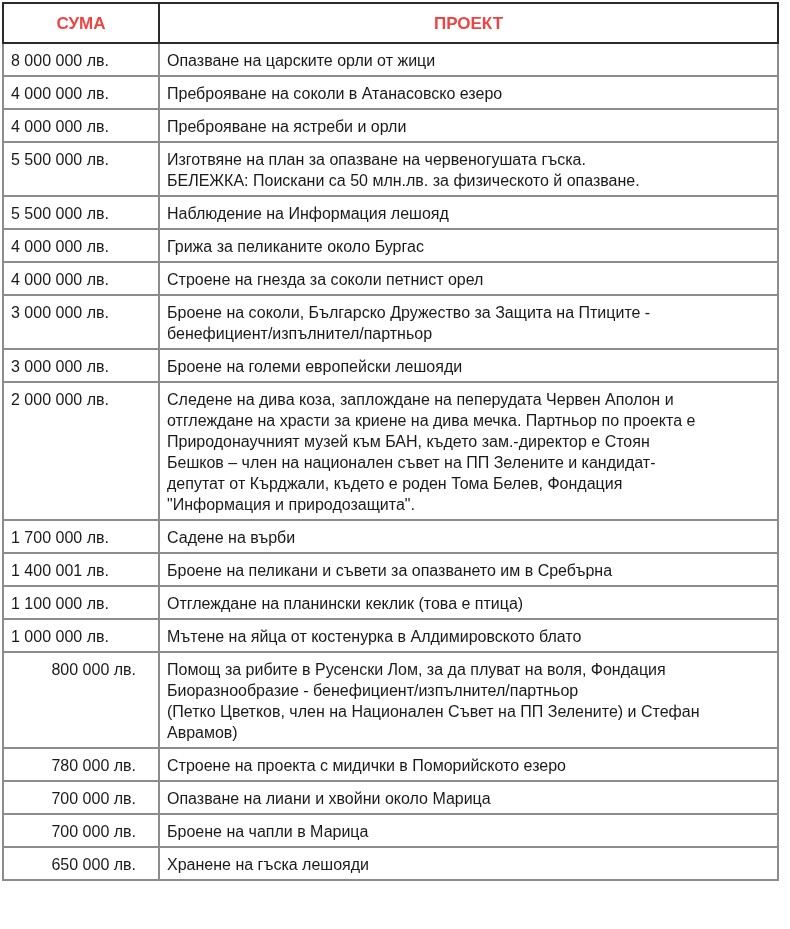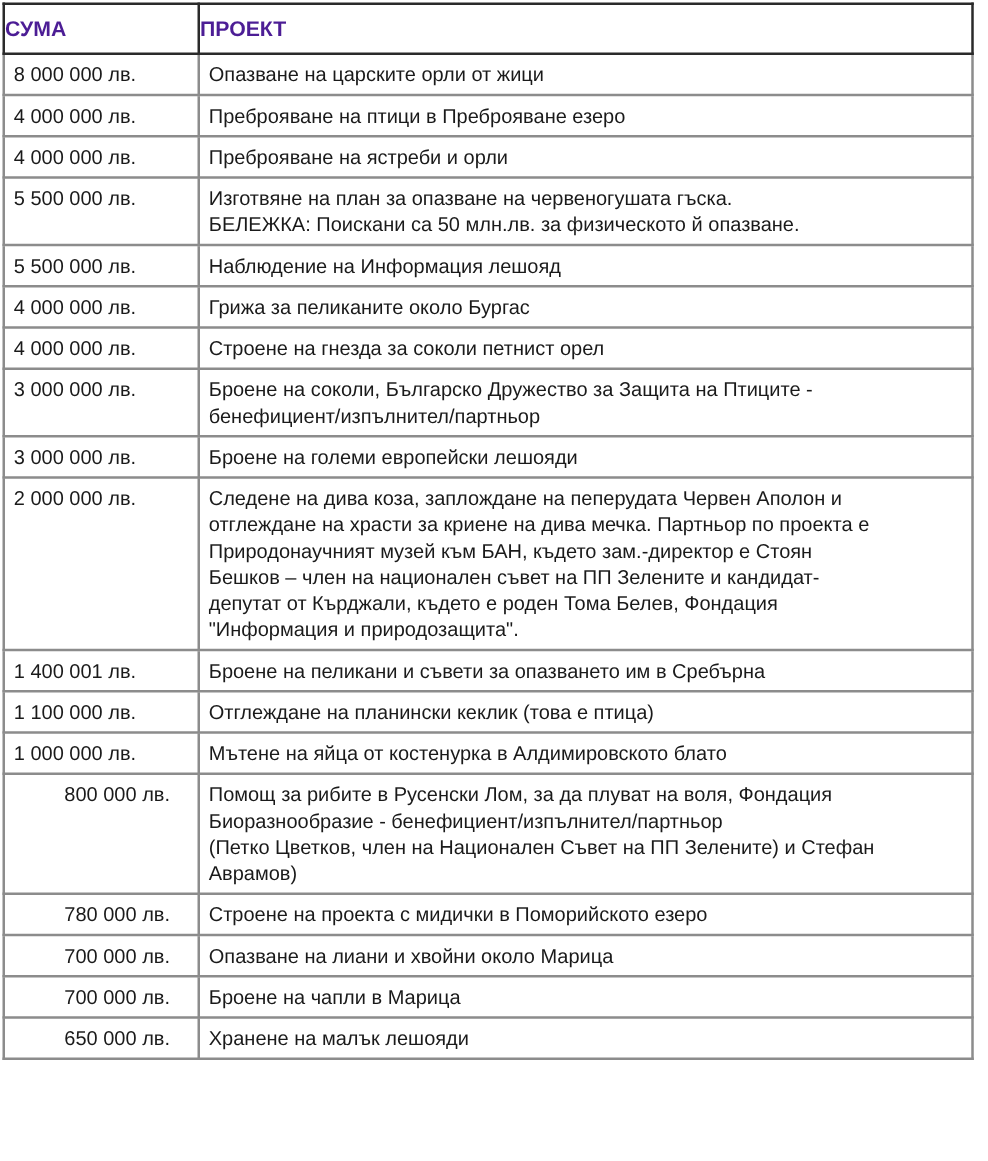--- a/index.html
+++ b/index.html
@@ -11,24 +11,24 @@
       font-family: "Liberation Sans", sans-serif;
       font-size: 16px;
       color: #1a1a1a;
       line-height: 21px;
     }
     table.grants th {
       border: 2px solid #2a2a2a;
       height: 38px;
       font-weight: bold;
       font-size: 17px;
-      text-align: left;
+      text-align: center;
       vertical-align: middle;
       padding: 0;
-      color: #4c1d95;
+      color: #ef4444;
     }
     table.grants td {
       border: 2px solid #8c8c8c;
       vertical-align: top;
       padding: 6px 7px 4px 7px;
     }
     table.grants td.amount { width: 125px; white-space: nowrap; }
     table.grants td.amount.right { text-align: right; padding-right: 22px; }
     table.grants td.project { white-space: pre-line; }
     table.grants tr.row td { height: 21px; }
@@ -43,21 +43,21 @@
       <th>ПРОЕКТ</th>
     </tr>
   </thead>
   <tbody>
     <tr class="row">
       <td class="amount">8 000 000 лв.</td>
       <td class="project">Опазване на царските орли от жици</td>
     </tr>
     <tr class="row">
       <td class="amount">4 000 000 лв.</td>
-      <td class="project">Преброяване на птици в Преброяване езеро</td>
+      <td class="project">Преброяване на соколи в Атанасовско езеро</td>
     </tr>
     <tr class="row">
       <td class="amount">4 000 000 лв.</td>
       <td class="project">Преброяване на ястреби и орли</td>
     </tr>
     <tr class="row">
       <td class="amount">5 500 000 лв.</td>
       <td class="project">Изготвяне на план за опазване на червеногушата гъска.
 БЕЛЕЖКА: Поискани са 50 млн.лв. за физическото й опазване.</td>
     </tr>
@@ -85,20 +85,24 @@
     <tr class="row">
       <td class="amount">2 000 000 лв.</td>
       <td class="project">Следене на дива коза, заплождане на пеперудата Червен Аполон и
 отглеждане на храсти за криене на дива мечка. Партньор по проекта е
 Природонаучният музей към БАН, където зам.-директор е Стоян
 Бешков – член на национален съвет на ПП Зелените и кандидат-
 депутат от Кърджали, където е роден Тома Белев, Фондация
 "Информация и природозащита".</td>
     </tr>
     <tr class="row">
+      <td class="amount">1 700 000 лв.</td>
+      <td class="project">Садене на върби</td>
+    </tr>
+    <tr class="row">
       <td class="amount">1 400 001 лв.</td>
       <td class="project">Броене на пеликани и съвети за опазването им в Сребърна</td>
     </tr>
     <tr class="row">
       <td class="amount">1 100 000 лв.</td>
       <td class="project">Отглеждане на планински кеклик (това е птица)</td>
     </tr>
     <tr class="row">
       <td class="amount">1 000 000 лв.</td>
       <td class="project">Мътене на яйца от костенурка в Алдимировското блато</td>
@@ -117,16 +121,16 @@
     <tr class="row">
       <td class="amount right">700 000 лв.</td>
       <td class="project">Опазване на лиани и хвойни около Марица</td>
     </tr>
     <tr class="row">
       <td class="amount right">700 000 лв.</td>
       <td class="project">Броене на чапли в Марица</td>
     </tr>
     <tr class="row">
       <td class="amount right">650 000 лв.</td>
-      <td class="project">Хранене на малък лешояди</td>
+      <td class="project">Хранене на гъска лешояди</td>
     </tr>
   </tbody>
 </table>
 
 </body></html>

